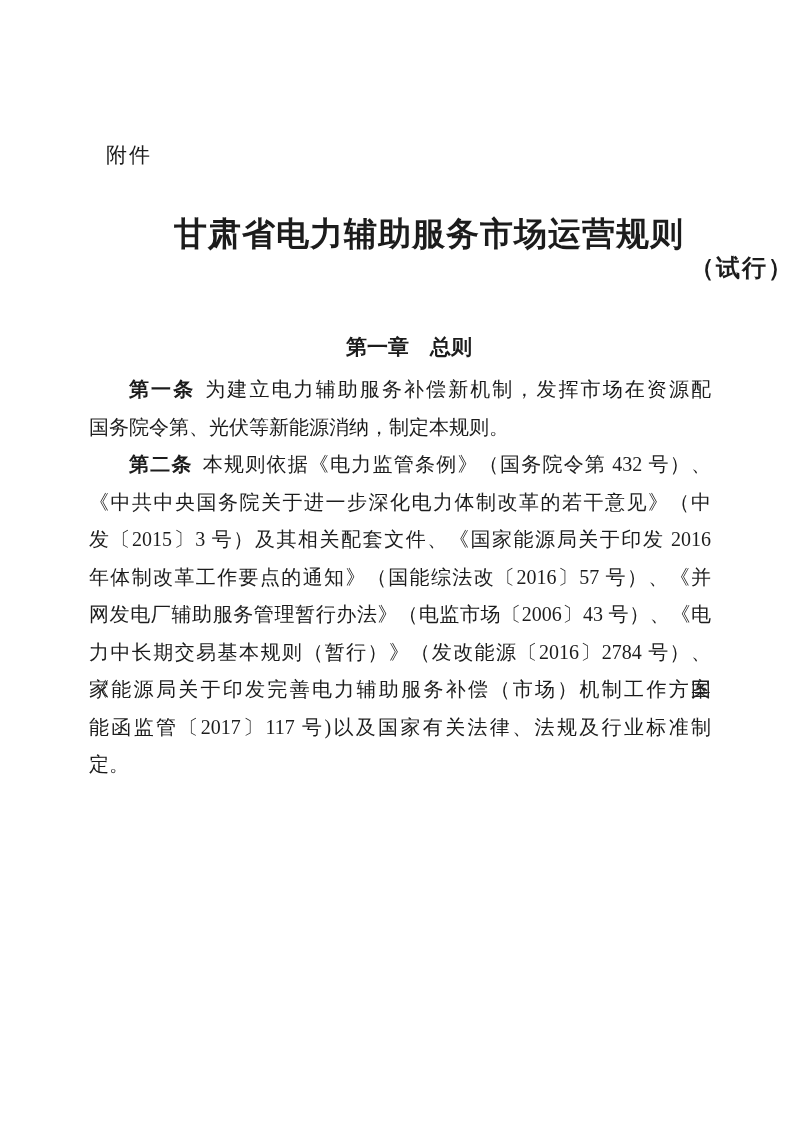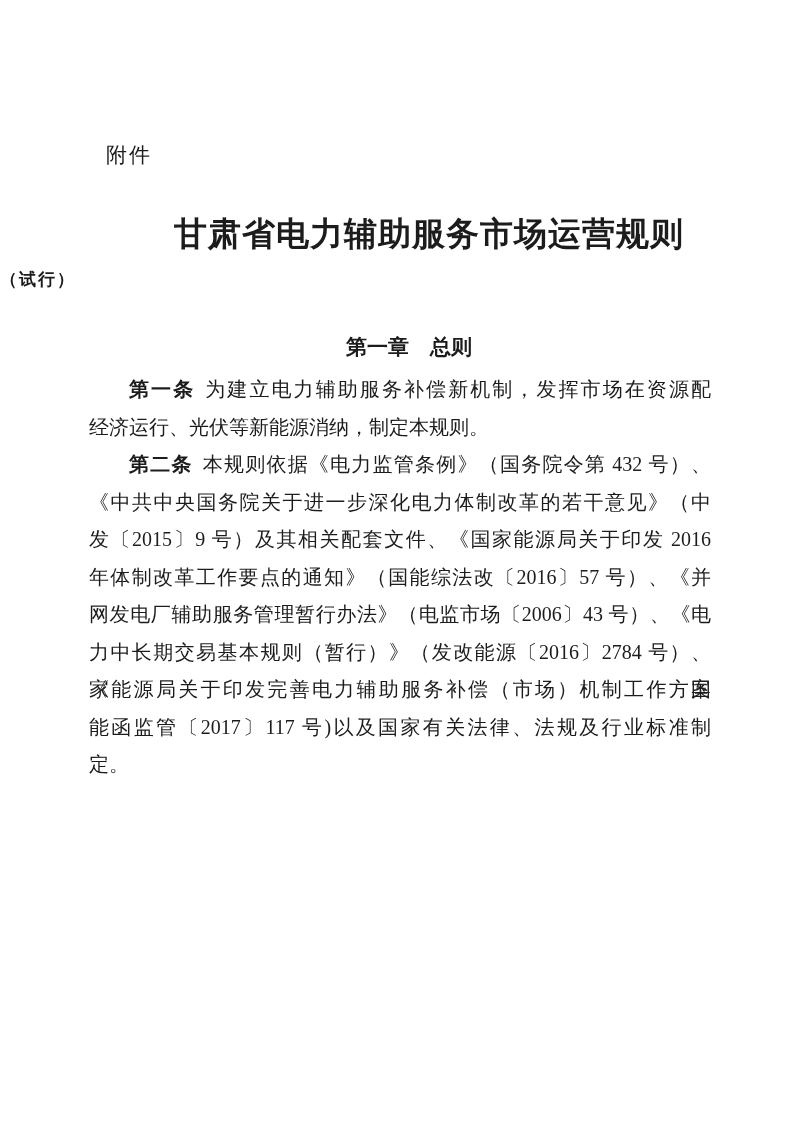--- a/index.html
+++ b/index.html
@@ -31,25 +31,25 @@
     margin: 0;
     text-align: center;
     font-family: "Liberation Sans", "DejaVu Sans", sans-serif;
     font-weight: 900;
     font-size: 33px;
     letter-spacing: 1px;
     padding-left: 32px;
   }
   .doc-subtitle {
     position: absolute;
-    top: 268px;
+    top: 252px;
     left: 0;
     width: 100%;
-    text-align: left;
-    font-size: 17px;
+    text-align: right;
+    font-size: 24px;
     font-weight: 700;
     letter-spacing: 2px;
   }
   .chapter-heading {
     position: absolute;
     top: 321px;
     left: 0;
     width: 100%;
     margin: 12px;
     text-align: center;
@@ -118,29 +118,29 @@
   <div class="doc-subtitle">（试行）</div>
 
   <h2 class="chapter-heading">第一章　总则</h2>
 
   <div class="body-text">
 
     <div class="para">
       <div class="line justified firstline">
         <span class="article-label">第一条</span><span>为建立电力辅助服务补偿新机制，发挥市场在资源配</span>
       </div>
-      <div class="line">经济运行、光伏等新能源消纳，制定本规则。</div>
+      <div class="line">国务院令第、光伏等新能源消纳，制定本规则。</div>
     </div>
 
     <div class="para">
       <div class="line justified firstline">
         <span class="article-label">第二条</span><span>本规则依据《电力监管条例》（国务院令第 432 号）、</span>
       </div>
       <div class="line justified">《中共中央国务院关于进一步深化电力体制改革的若干意见》（中</div>
-      <div class="line justified">发〔2015〕9 号）及其相关配套文件、《国家能源局关于印发 2016</div>
+      <div class="line justified">发〔2015〕3 号）及其相关配套文件、《国家能源局关于印发 2016</div>
       <div class="line justified">年体制改革工作要点的通知》（国能综法改〔2016〕57 号）、《并</div>
       <div class="line justified">网发电厂辅助服务管理暂行办法》（电监市场〔2006〕43 号）、《电</div>
       <div class="line justified">力中长期交易基本规则（暂行）》（发改能源〔2016〕2784 号）、《国</div>
       <div class="line justified">家能源局关于印发完善电力辅助服务补偿（市场）机制工作方案</div>
       <div class="line justified">能函监管〔2017〕117 号)以及国家有关法律、法规及行业标准制</div>
       <div class="line">定。</div>
     </div>
 
   </div>
 

